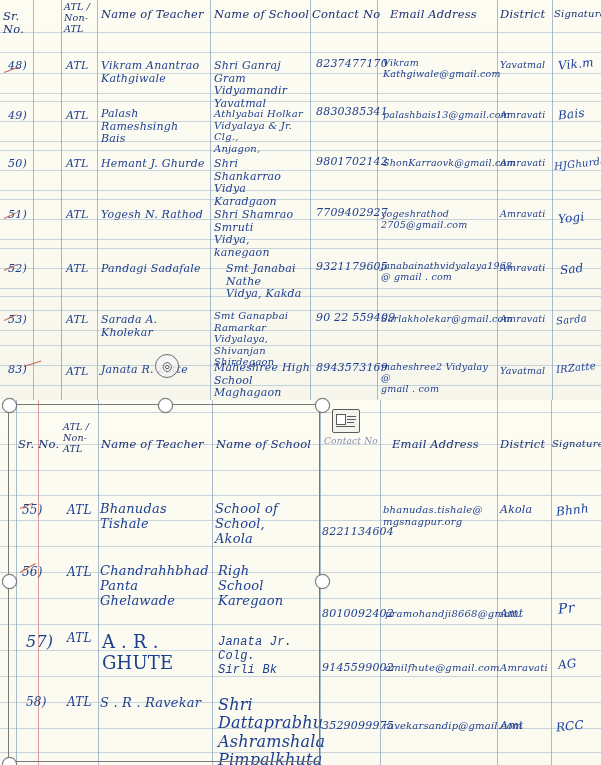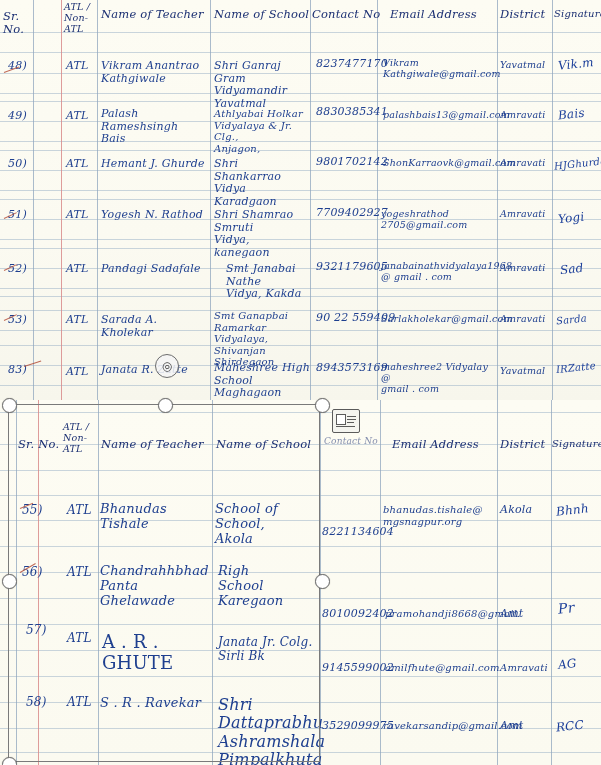--- a/index.html
+++ b/index.html
@@ -361,24 +361,24 @@
     <div class="hw" style="left:218px; top:164px; width:104px; font-size:13px;">Righ
 School
   Karegaon</div>
     <div class="hw" style="left:322px; top:208px; font-size:11px;">8010092402</div>
     <div class="hw" style="left:385px; top:208px; width:112px; font-size:10px;">pramohandji8668@gmail.</div>
     <div class="hw" style="left:500px; top:208px; font-size:11px;">Amt</div>
     <div class="hw sig" style="left:558px; top:200px; font-size:14px;">Pr</div>
   </div>
 
   <div>
-    <div class="hw" style="left:26px; top:224px; font-size:12px;">57)</div>
+    <div class="hw" style="left:26px; top:233px; font-size:16px;">57)</div>
     <div class="hw" style="left:67px; top:232px; font-size:12px;">ATL</div>
     <div class="hw" style="left:102px; top:232px; width:108px; font-size:18px; font-style:normal;">A . R . GHUTE</div>
-    <div class="hw" style="left:218px; top:236px; width:100px; font-size:12px;">Janata Jr. Colg.
+    <div class="hw" style="left:218px; top:236px; width:100px; font-size:12px;font-family:Liberation Mono, monospace;">Janata Jr. Colg.
      Sirli Bk</div>
     <div class="hw" style="left:322px; top:262px; font-size:11px;text-align:right;">9145599002</div>
     <div class="hw" style="left:385px; top:262px; width:112px; font-size:10px;">amilfhute@gmail.com</div>
     <div class="hw" style="left:500px; top:262px; font-size:10px;">Amravati</div>
     <div class="hw sig" style="left:558px; top:258px;">AG</div>
   </div>
 
   <div>
     <div class="hw" style="left:26px; top:296px; font-size:12px;">58)</div>
     <div class="hw" style="left:67px; top:296px; font-size:12px;">ATL</div>

